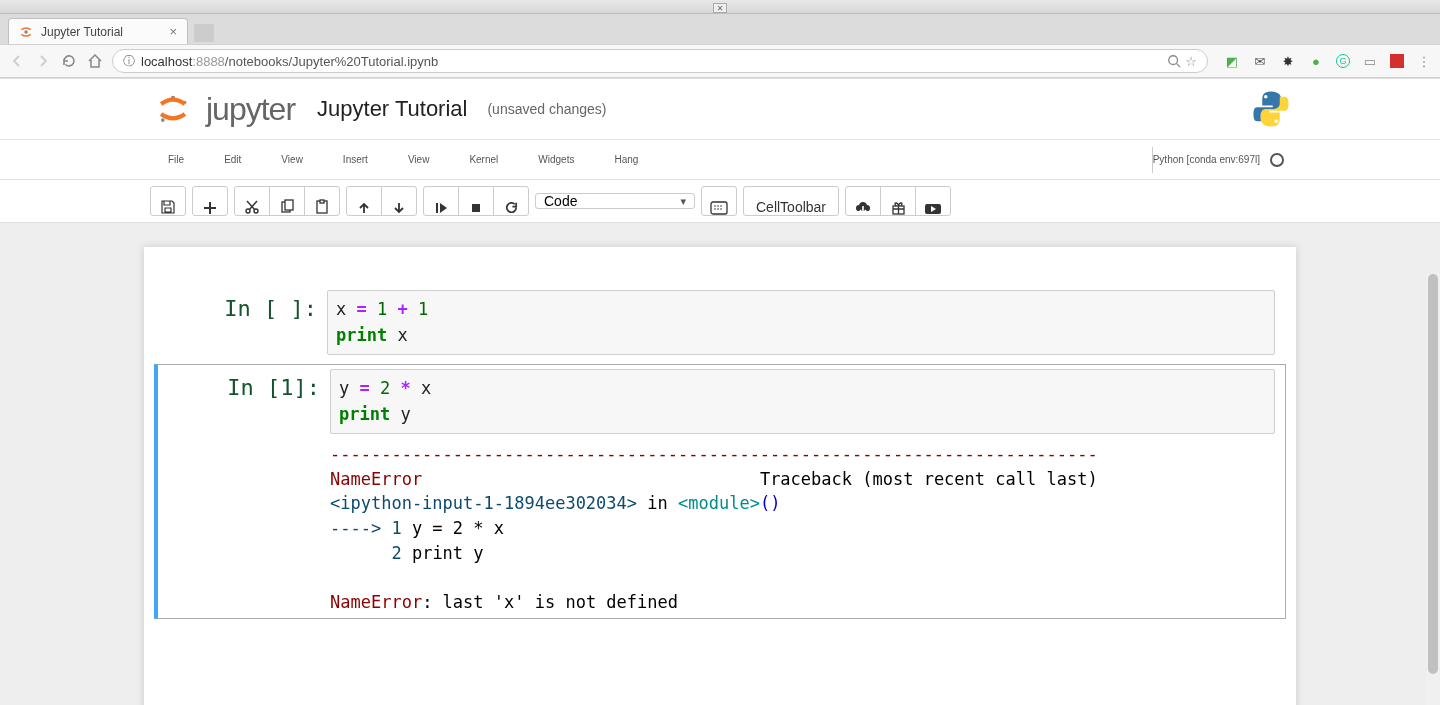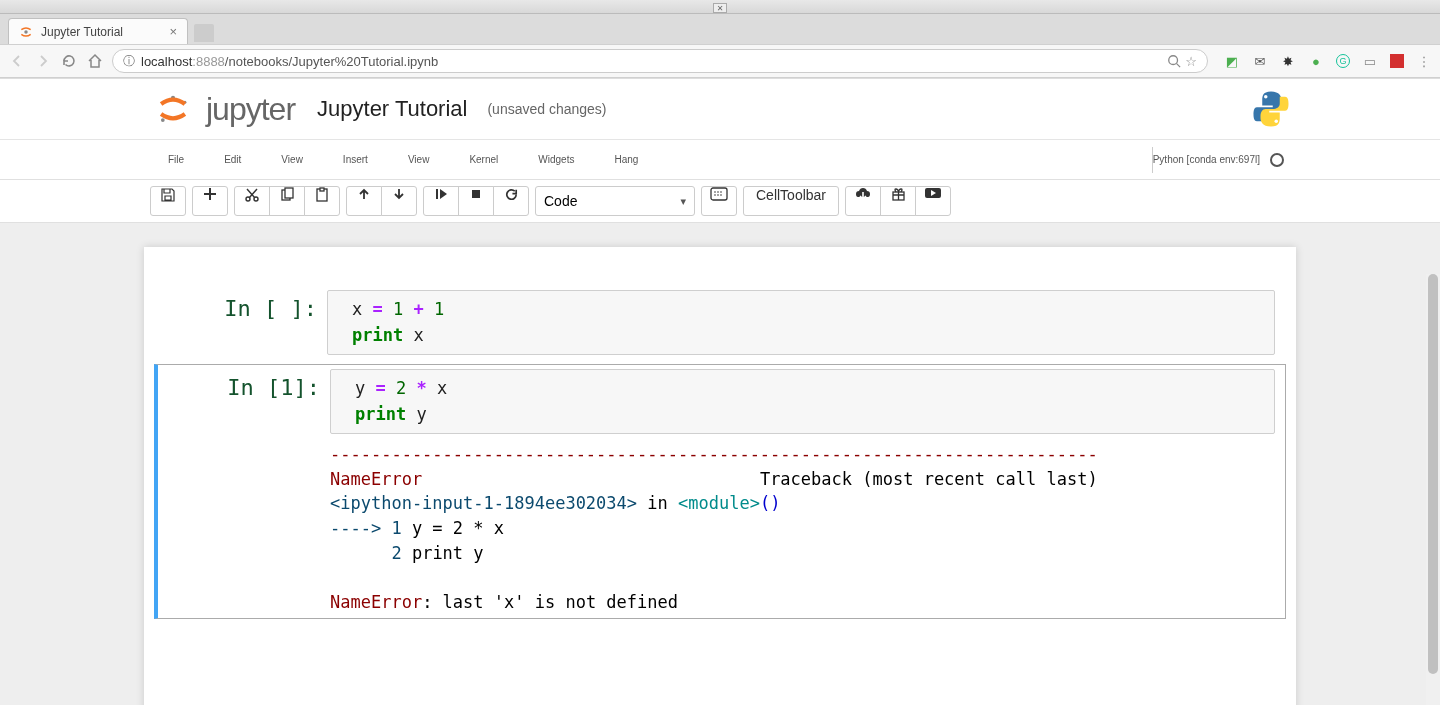--- a/index.html
+++ b/index.html
@@ -42,38 +42,38 @@
 
 .menubar { display: flex; align-items: center; padding: 0 156px; height: 40px; font-size: 10px; color: #555; background: #fff; border-bottom: 1px solid #e0e0e0; }
 .menubar .menu-item { padding: 0 20px; cursor: pointer; }
 .menubar .menu-item:first-child { padding-left: 12px; }
 .kernel-indicator { margin-left: auto; display: flex; align-items: center; gap: 10px; color: #555; border-left: 1px solid #ccc; height: 26px; }
 .kernel-circle { width: 14px; height: 14px; border: 2px solid #555; border-radius: 50%; }
 
 
 .toolbar { display: flex; align-items: center; padding: 6px 150px; gap: 6px; background: #fff; border-bottom: 1px solid #e0e0e0; }
 .btn-group { display: flex; }
-.tbtn { width: 36px; height: 30px; border: 1px solid #ccc; background: #fff; display: flex; align-items: flex-start; justify-content: center; color: #333; cursor: pointer; font-size: 14px; }
+.tbtn { width: 36px; height: 30px; border: 1px solid #ccc; background: #fff; display: flex; align-items: flex-end; justify-content: center; color: #333; cursor: pointer; font-size: 14px; }
 .btn-group .tbtn { margin-left: -1px; }
 .btn-group .tbtn:first-child { margin-left: 0; border-radius: 3px 0 0 3px; }
 .btn-group .tbtn:last-child { border-radius: 0 3px 3px 0; }
 .tbtn.single { border-radius: 3px; }
-.select-cell { height: 30px; border: 1px solid #ccc; padding: 0 28px 0 8px; font-size: 14px; background: #fff; position: relative; min-width: 160px; display: flex; align-items: center; cursor: pointer; border-radius: 3px; }
+.select-cell { height: 16px; border: 1px solid #ccc; padding: 0 28px 0 8px; font-size: 14px; background: #fff; position: relative; min-width: 160px; display: flex; align-items: center; cursor: pointer; border-radius: 3px; }
 .select-cell::after { content: "▾"; position: absolute; right: 8px; color: #555; font-size: 11px; }
 .tbtn.text { width: auto; padding: 0 12px; border-radius: 3px; }
 
 
 .nb-container { padding: 24px 0 0 0; background: #eee; height: 516px; display: flex; justify-content: center; overflow: hidden; }
 .nb-paper { width: 1152px; background: #fff; box-shadow: 0 0 8px rgba(0,0,0,0.15); padding: 40px 10px 10px 10px; min-height: 800px; }
 
 .cell { display: flex; padding: 2px 0; margin-bottom: 6px; border: 1px solid transparent; }
 .cell.selected { border-left: 4px solid #42a5f5; border-top: 1px solid #ababab; border-bottom: 1px solid #ababab; border-right: 1px solid #ababab; padding: 4px 0; }
 .prompt { width: 172px; text-align: right; padding: 6px 10px 0 0; font-family: "DejaVu Sans Mono", monospace; font-size: 22px; color: #14532d; flex-shrink: 0; }
 .cell-body { flex: 1; padding-right: 10px; }
-.code-box { border: 1px solid #cfcfcf; background: #f7f7f7; border-radius: 2px; padding: 6px 24px; font-family: "DejaVu Sans Mono", monospace; font-size: 17px; line-height: 1.5; color: #222; }
+.code-box { border: 1px solid #cfcfcf; background: #f7f7f7; border-radius: 2px; padding: 6px 8px; font-family: "DejaVu Sans Mono", monospace; font-size: 17px; line-height: 1.5; color: #222; }
 .code-box .kw { color: #008000; font-weight: bold; }
 .code-box .op { color: #aa22ff; font-weight: bold; }
 .code-box .num { color: #006600; }
 
 .output-area { font-family: "DejaVu Sans Mono", monospace; font-size: 17px; line-height: 1.45; padding: 8px 8px 0 0; white-space: pre-wrap; word-break: break-all; }
 .ansi-red { color: #8b0000; }
 .ansi-green { color: #0c4a6e; }
 .ansi-cyan { color: #008b8b; }
 .ansi-blue { color: #0000cd; }
 

